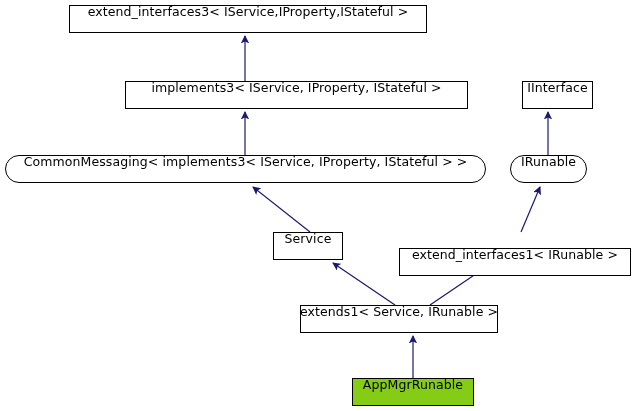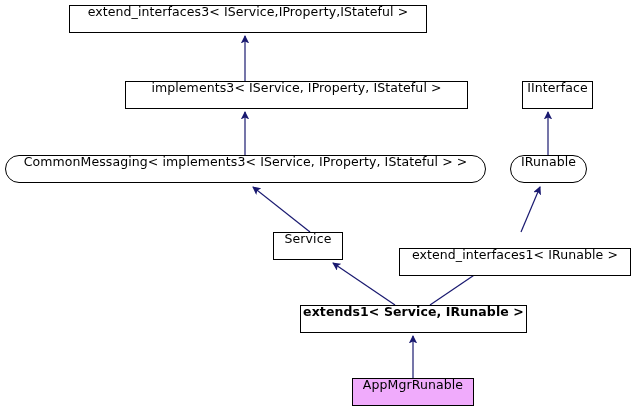--- a/index.html
+++ b/index.html
@@ -32,21 +32,21 @@
     display: flex;
     align-items: flex-start;
     justify-content: center;
     white-space: nowrap;
     color: #000000;
     font-size: 12.5px;
     line-height: 1;
     letter-spacing: 0.1px;
   }
   .node.highlight {
-    background: #f0abfc;
+    background: #84cc16;
   }
   .node-label {
     display: block;
     padding: 0 6px;
   }
 </style>
 </head>
 <body>
 
 <div id="diagram-root">
@@ -90,21 +90,21 @@
   </div>
 
   <div class="node" style="left: 273px; top: 232px; width: 70px; height: 28px;">
     <span class="node-label">Service</span>
   </div>
 
   <div class="node" style="left: 399px; top: 248px; width: 232px; height: 28px;">
     <span class="node-label">extend_interfaces1&lt; IRunable &gt;</span>
   </div>
 
-  <div class="node" style="left: 300px; top: 305px; width: 227px; height: 28px; font-weight: bold;">
+  <div class="node" style="left: 300px; top: 305px; width: 198px; height: 28px;">
     <span class="node-label">extends1&lt; Service, IRunable &gt;</span>
   </div>
 
   <div class="node highlight" style="left: 352px; top: 378px; width: 122px; height: 28px;">
     <span class="node-label">AppMgrRunable</span>
   </div>
 
 </div>
 
 </body></html>

